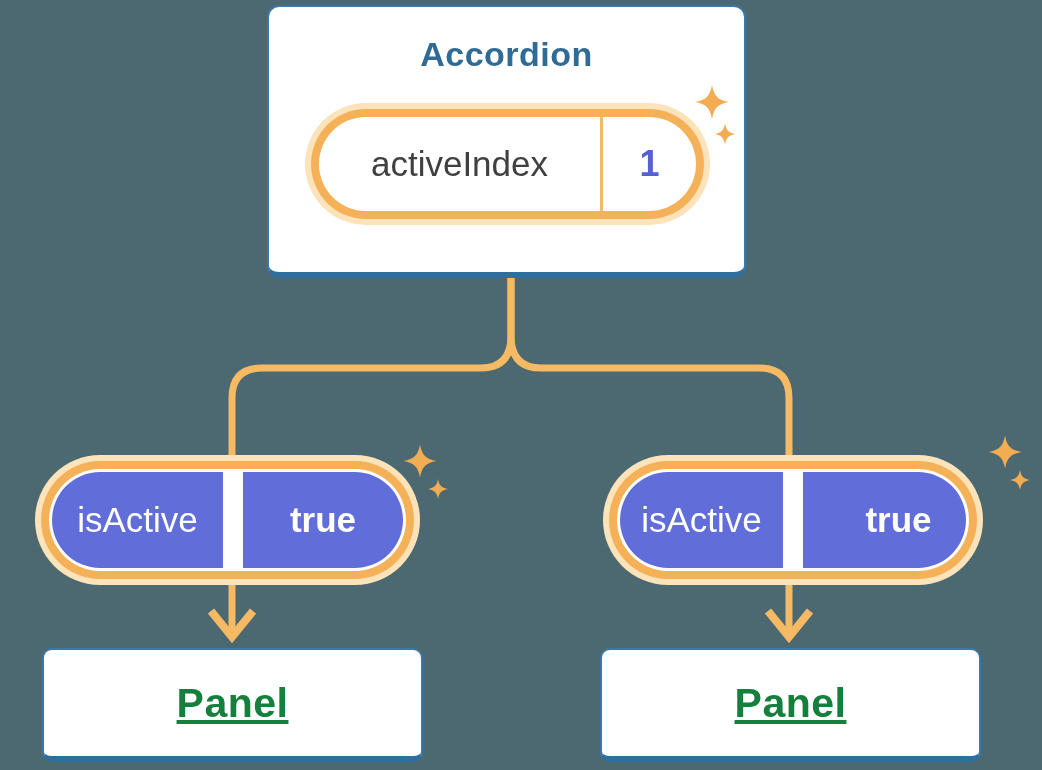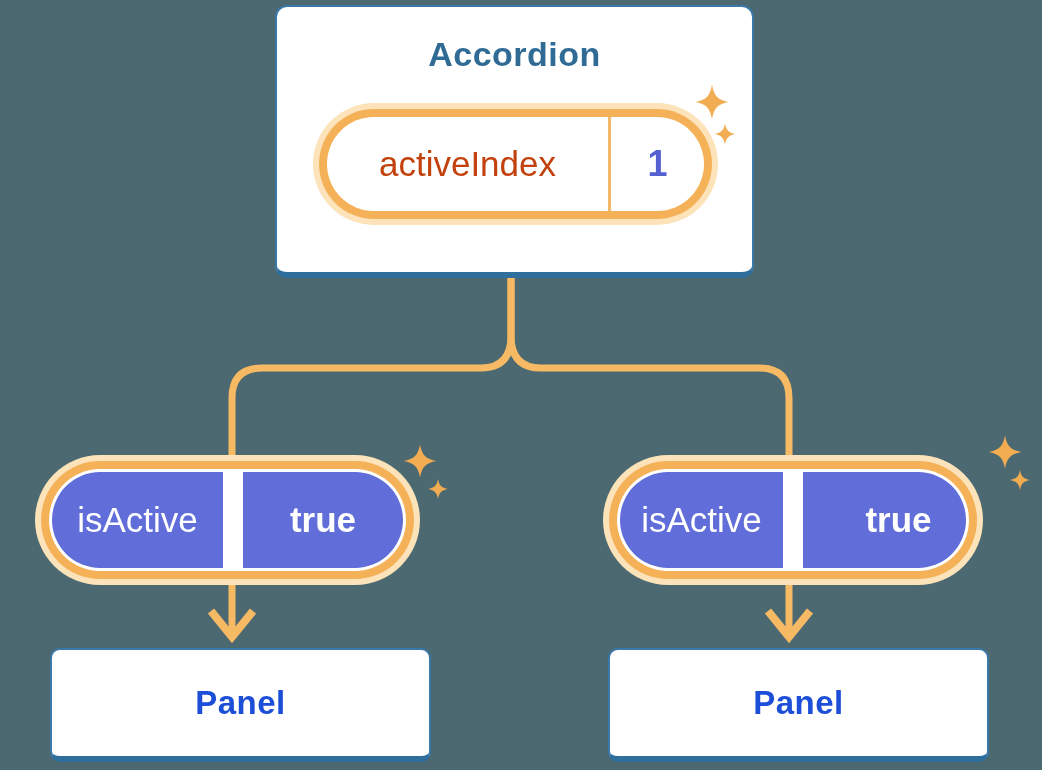--- a/index.html
+++ b/index.html
@@ -9,46 +9,45 @@
     font-family:"Liberation Sans", sans-serif;
   }
   .layer{position:absolute;left:0;top:0;width:1042px;height:770px;pointer-events:none;}
   .connectors{z-index:1;}
   .sparkles{z-index:6;}
 
   .card{
     position:absolute;background:#ffffff;box-sizing:border-box;
     border:2px solid #3A78A7;border-bottom:6px solid #2F6F9E;
     z-index:2;
-    margin-left:8px;
   }
   .accordion-card{left:267px;top:5px;width:479px;height:273px;border-radius:12px;}
   .card-title{
     margin-top:28px;text-align:center;font-size:34px;font-weight:600;
     color:#2F6B94;letter-spacing:.5px;
   }
   .panel{
     width:381px;height:114px;top:648px;border-radius:10px;
     display:flex;align-items:center;justify-content:center;
   }
   .panel-left{left:42px;}
   .panel-right{left:600px;}
-  .panel-title{font-size:33px;font-weight:600;color:#1d4ed8;letter-spacing:.5px;}
+  .panel-title{font-size:41px;font-weight:600;color:#15803d;letter-spacing:.5px;text-decoration:underline;}
 
   
   .pill{position:absolute;box-sizing:border-box;border-radius:999px;z-index:3;}
   .pill .glow{width:100%;height:100%;box-sizing:border-box;border-radius:999px;background:#FCE3BA;padding:6px;}
   .pill .ring{width:100%;height:100%;box-sizing:border-box;border-radius:999px;background:#F5B158;padding:8px;}
   .pill .body{width:100%;height:100%;box-sizing:border-box;border-radius:999px;background:#ffffff;display:flex;overflow:hidden;align-items:stretch;}
 
   
   .state-pill{left:36px;top:96px;width:405px;height:122px;}
   .state-pill .label{
     flex:1;display:flex;align-items:center;justify-content:center;
-    font-size:35px;color:#c2410c;
+    font-size:35px;color:#404040;
   }
   .state-pill .divider{width:3px;background:#F3B96B;}
   .state-pill .value{
     width:93px;display:flex;align-items:center;justify-content:center;
     font-size:36px;font-weight:700;color:#5560D2;
   }
 
   
   .prop-pill{top:455px;height:130px;}
   .prop-pill-left{left:35px;width:385px;}

